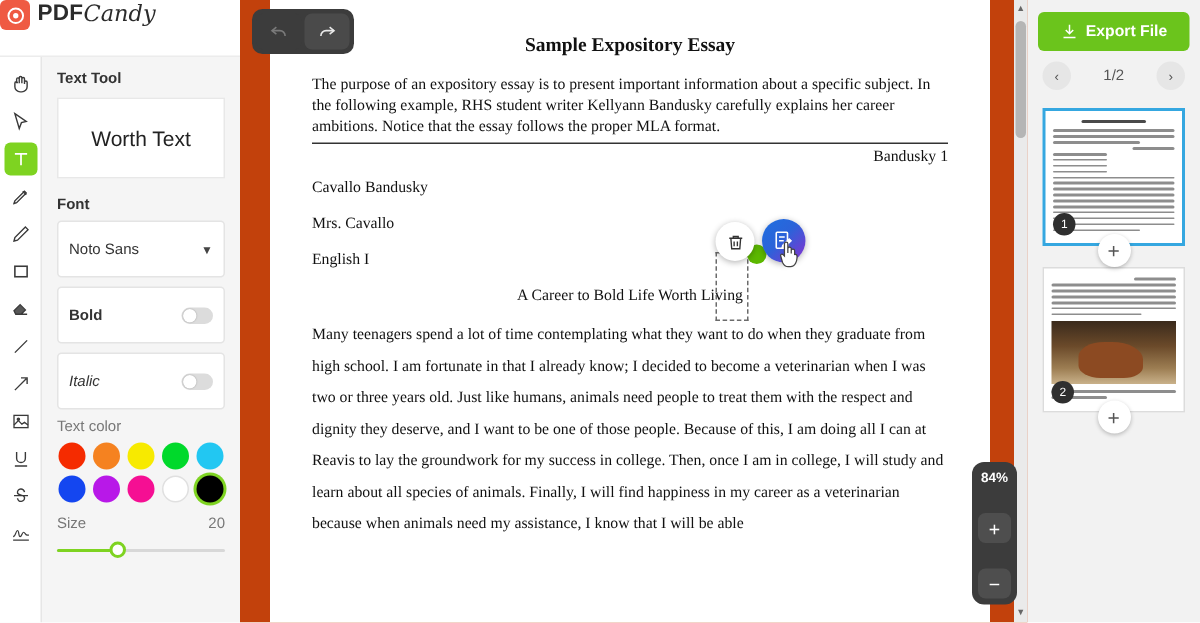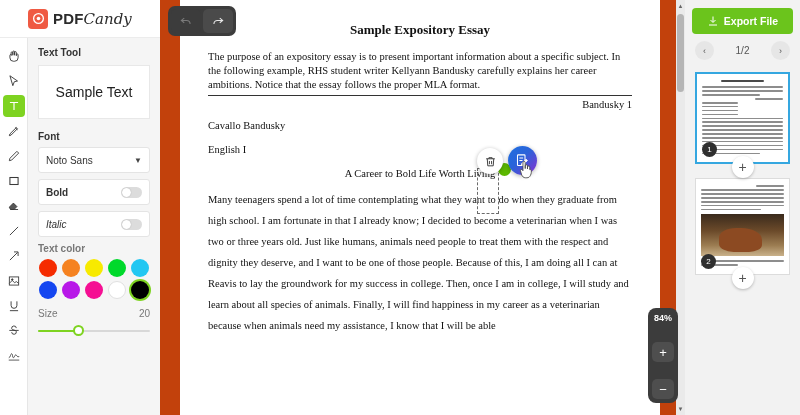--- a/index.html
+++ b/index.html
@@ -6,22 +6,22 @@
   html, body {
     width: 800px; height: 415px;
     font-family: "Liberation Sans", sans-serif;
     background: #ffffff; overflow: hidden;
   }
   .app { position: relative; width: 800px; height: 415px; display: flex; }
 
   
   .leftwrap { width: 160px; height: 415px; position: relative; background: #f7f7f7; }
   .logobar {
-    height: 38px; background: #fff; display: flex; align-items: center;
-    padding-left: 28px; border-bottom: 1px solid #ececec;
+    height: 38px; background: #fff; display: flex; align-items: flex-start;
+    border-bottom: 1px solid #ececec;
   }
   .logo-mark {
     width: 20px; height: 20px; background: #ef5a43; border-radius: 4px;
     display: flex; align-items: center; justify-content: center; margin-right: 5px;
   }
   .logo-mark svg { display: block; }
   .logo-pdf { font-size: 15px; font-weight: bold; color: #2b2b2b; letter-spacing: .2px; }
   .logo-candy { font-size: 15px; color: #2b2b2b; font-family: "DejaVu Serif", serif; font-style: italic; }
 
   .rail {
@@ -40,25 +40,25 @@
     position: absolute; left: 28px; top: 38px; right: 0; bottom: 0;
     background: #f5f5f5; padding: 9px 10px 0 10px; overflow: hidden;
   }
   .panel-title { font-size: 10px; font-weight: bold; color: #333; margin-bottom: 7px; }
   .preview-box {
     background: #fff; height: 54px; border: 1px solid #e8e8e8;
     display: flex; align-items: center; justify-content: center;
     font-size: 14px; color: #222; margin-bottom: 12px;
   }
   .sec-label { font-size: 10px; font-weight: bold; color: #333; margin-bottom: 5px; }
-  .sec-label.light { font-weight: bold; color: #777; }
+  .sec-label.light { font-weight: normal; color: #777; }
 
   .select-row, .toggle-row {
     background: #fff; border: 1px solid #e4e4e4; border-radius: 3px;
-    height: 26px; display: flex; align-items: center; padding: 0 7px;
+    height: 38px; display: flex; align-items: center; padding: 0 7px;
     margin-bottom: 6px; font-size: 10px; color: #333;
   }
   .select-row { justify-content: space-between; cursor: pointer; }
   .toggle-row { justify-content: space-between; }
   .toggle-row .tlabel { font-weight: bold; }
   .toggle-row .tlabel.ital { font-weight: normal; font-style: italic; }
   .switch {
     width: 21px; height: 11px; background: #dcdcdc; border-radius: 6px;
     position: relative; cursor: pointer;
   }
@@ -270,21 +270,21 @@
       <div class="rail-btn">
         <svg width="14" height="14" viewBox="0 0 24 24" fill="none" stroke="currentColor" stroke-width="1.4">
             <path d="M3 15c3 0 3-7 5-7s1 7 3 7 2-5 4-5 2 5 6 3"></path>
             <path d="M3 19h18"></path>
           </svg>
       </div>
     </div>
 
     <div class="panel">
       <div class="panel-title">Text Tool</div>
-      <div class="preview-box">Sample Text</div>
+      <div class="preview-box">Worth Text</div>
 
       <div class="sec-label">Font</div>
       <div class="select-row">
         <span>Noto Sans</span>
         <span class="chev">▼</span>
       </div>
       <div class="toggle-row">
         <span class="tlabel">Bold</span>
         <span class="switch"></span>
       </div>
@@ -334,20 +334,21 @@
             <path d="M20 11h-9a6 6 0 00-6 6"></path>
           </svg>
       </div>
     </div>
 
     <div class="page">
       <div class="doc-title">Sample Expository Essay</div>
       <div class="doc-intro">The purpose of an expository essay is to present important information about a specific subject. In the following example, RHS student writer Kellyann Bandusky carefully explains her career ambitions.  Notice that the essay follows the proper MLA format.</div>
       <div class="doc-right">Bandusky 1</div>
       <div class="mla-line">Cavallo Bandusky</div>
+      <div class="mla-line">Mrs. Cavallo</div>
       <div class="mla-line">English I</div>
       <div class="doc-subtitle">A Career to Bold Life Worth Living</div>
       <div class="doc-body indent">Many teenagers spend a lot of time contemplating what they want to do when they graduate from high school.  I am fortunate in that I already know; I decided to become a veterinarian when I was two or three years old.  Just like humans, animals need people to treat them with the respect and dignity they deserve, and I want to be one of those people.  Because of this, I am doing all I can at Reavis to lay the groundwork for my success in college.  Then, once I am in college, I will study and learn about all species of animals. Finally, I will find happiness in my career as a veterinarian because when animals need my assistance, I know that I will be able</div>
     </div>
 
     <div class="sel-outline"></div>
     <div class="drag-dot"></div>
 
     <div class="fab trash">
       <svg width="13" height="13" viewBox="0 0 24 24" fill="none" stroke="#333" stroke-width="1.7">

